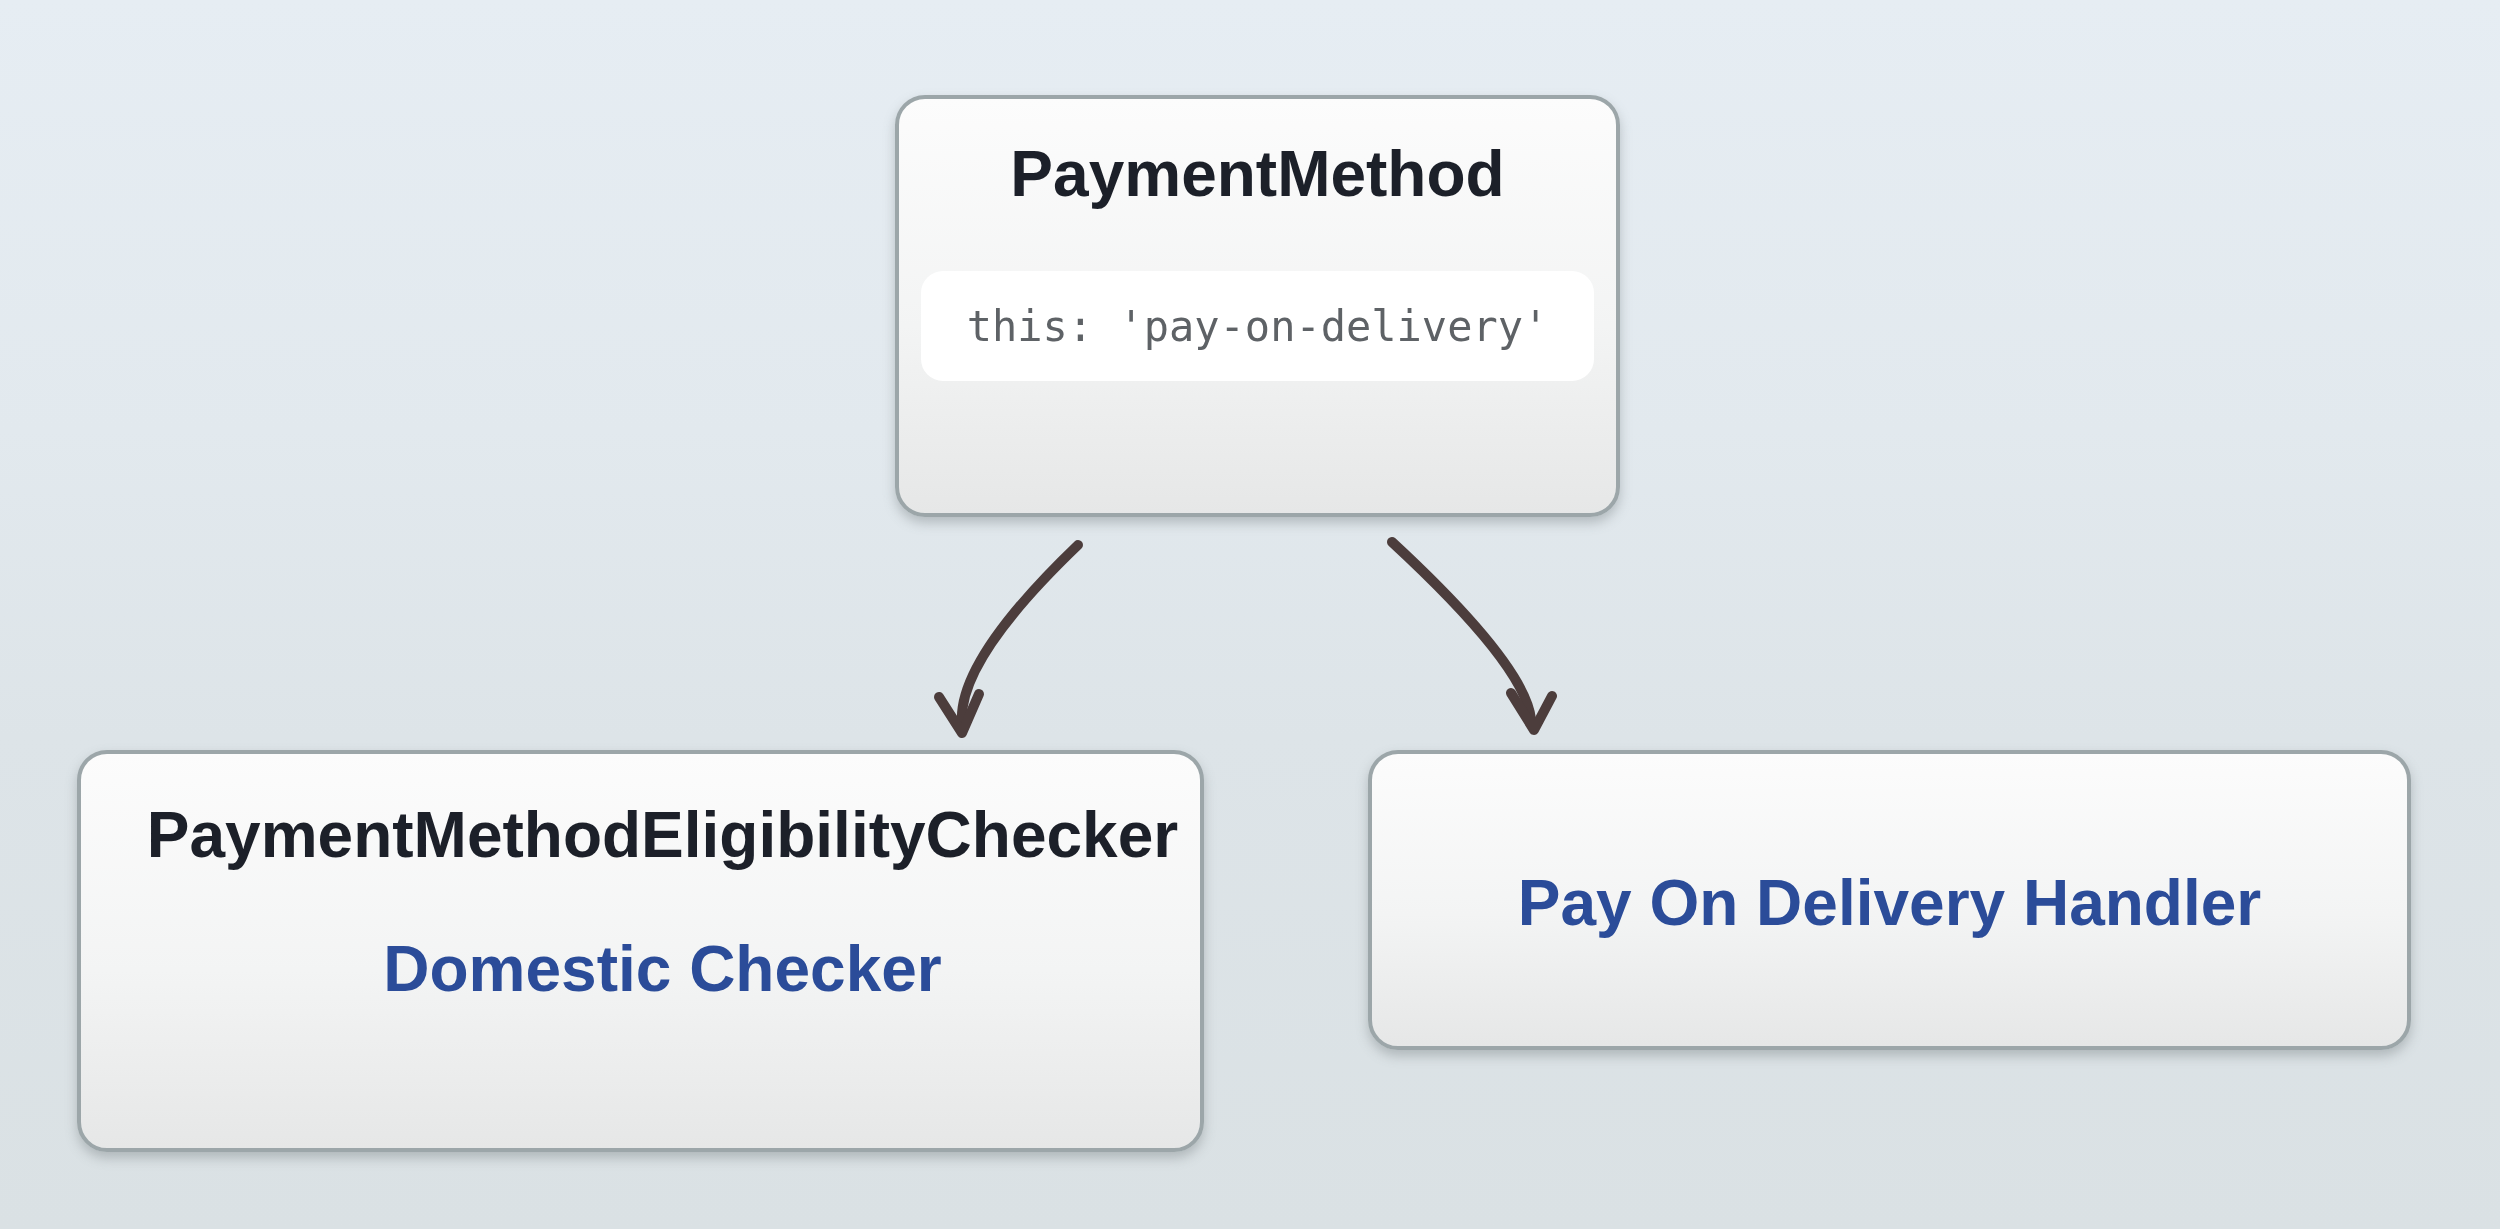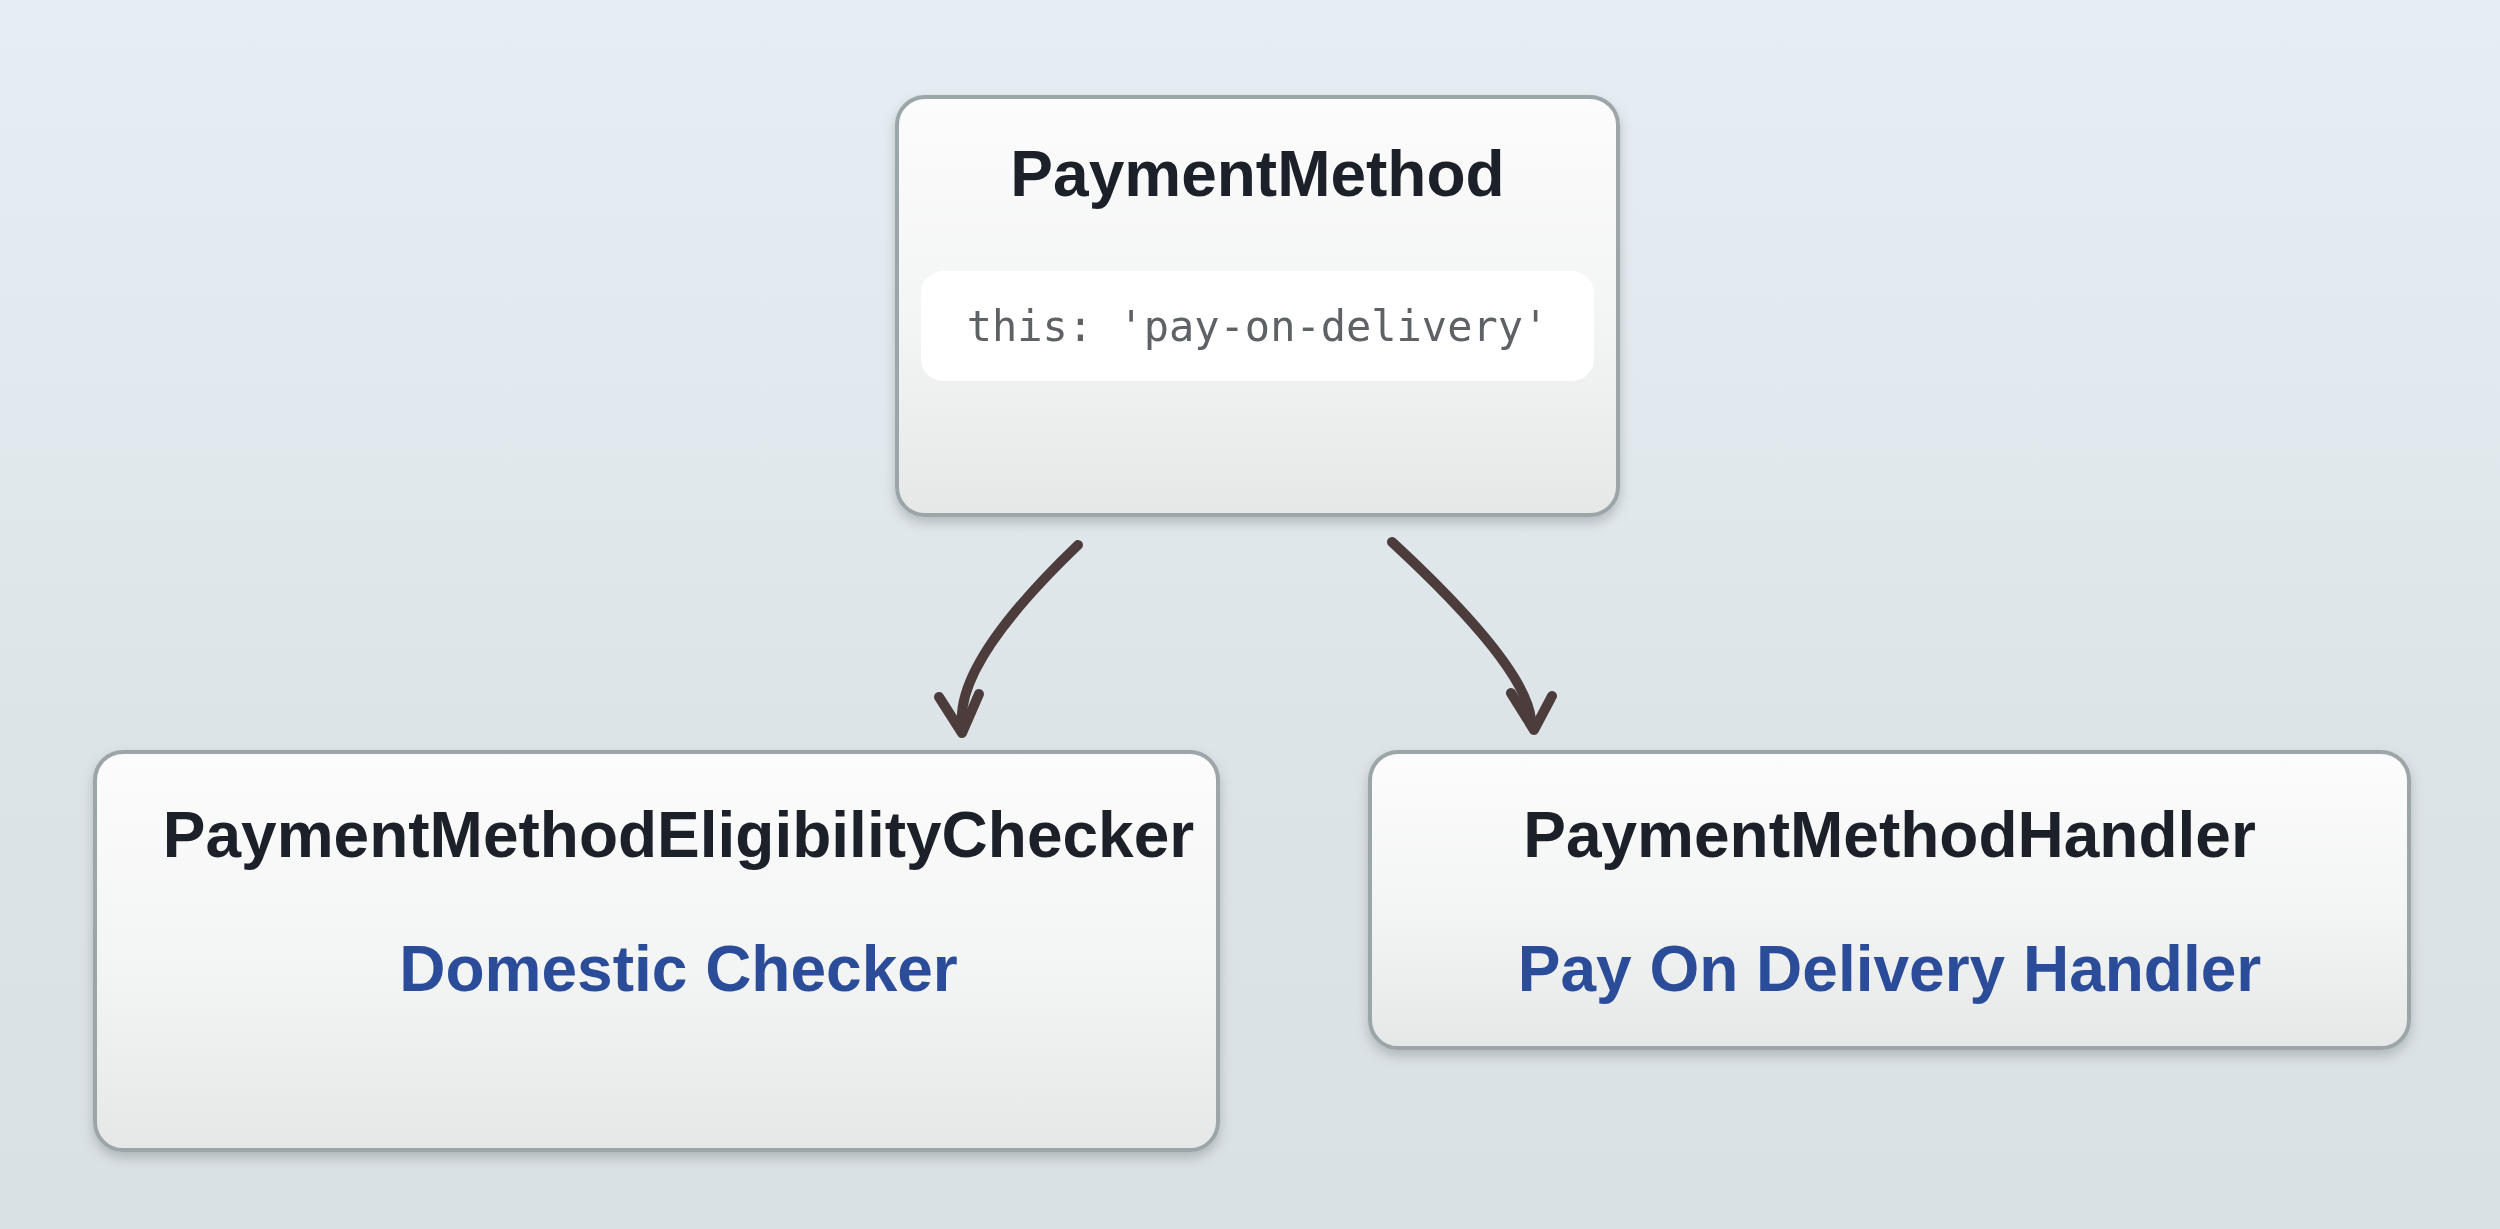--- a/index.html
+++ b/index.html
@@ -33,21 +33,21 @@
     border: 4px solid #9ca6a9;
     border-radius: 30px;
     background: linear-gradient(180deg, #fcfcfc 0%, #f3f4f4 55%, #e6e7e7 100%);
     box-shadow: 0 6px 12px rgba(96, 106, 110, 0.35);
     display: flex;
     flex-direction: column;
     align-items: center;
     text-align: center;
   }
   .node-top   { left: 895px;  top: 95px;  width: 725px;  height: 422px; padding-top: 42px; gap: 18px; }
-  .node-left  { left: 93px;   top: 750px; width: 1127px; height: 402px; padding-top: 48px; padding-left: 44px; }
+  .node-left  { left: 77px;   top: 750px; width: 1127px; height: 402px; padding-top: 48px; padding-left: 44px; }
   .node-right { left: 1368px; top: 750px; width: 1043px; height: 300px; padding-top: 48px; }
 
   .class-name {
     font-size: 64px;
     line-height: 66px;
     font-weight: 700;
     color: #1c2029;
     white-space: nowrap;
   }
   .instance-name {
@@ -121,17 +121,16 @@
       <span class="code-text">this: 'pay-on-delivery'</span>
     </div>
   </div>
 
   <div class="node node-left">
     <div class="class-name">PaymentMethodEligibilityChecker</div>
     <div class="instance-name">Domestic Checker</div>
   </div>
 
   <div class="node node-right">
-    <div class="class-name">PaymentMethodHandler</div>
     <div class="instance-name">Pay On Delivery Handler</div>
   </div>
 
 </div>
 
 </body></html>

